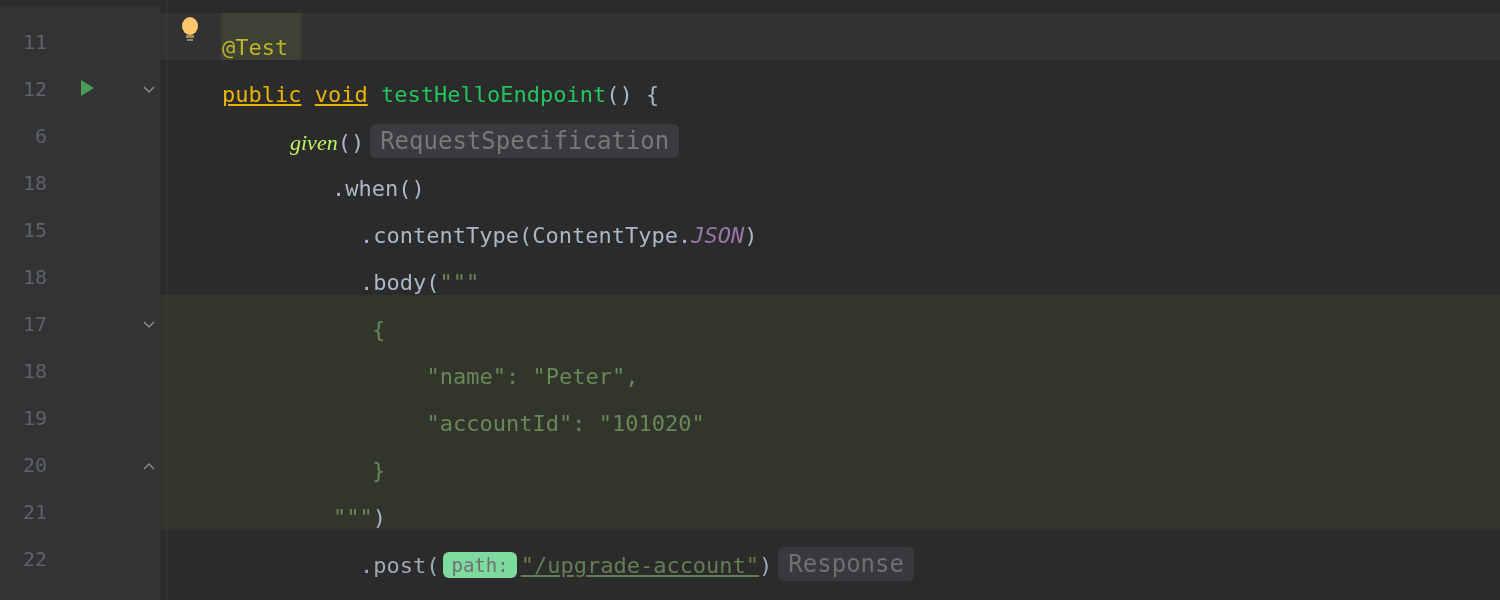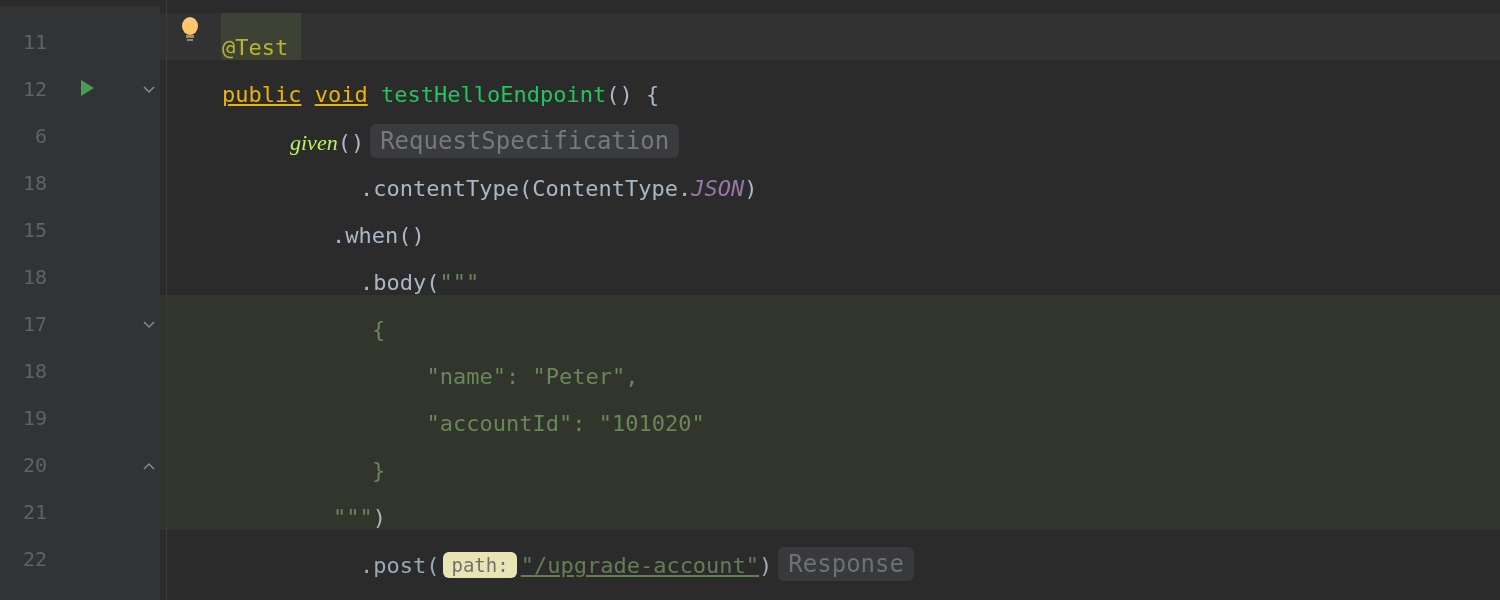--- a/index.html
+++ b/index.html
@@ -100,21 +100,21 @@
     .hint-chip {
       background: #393b3f;
       color: #787878;
       padding: 3px 10px;
       border-radius: 6px;
       font-size: 24px;
       margin-left: 6px;
       vertical-align: 1px;
     }
     .hint-param {
-      background: #fef9c3;
+      background: #86efac;
       color: #787878;
       padding: 2px 8px;
       border-radius: 6px;
       font-size: 19px;
       margin: 0 4px;
       vertical-align: 1px;
     }
     .current-line-bg {
       position: absolute;
       left: 0;
@@ -231,23 +231,23 @@
     </span>
 
     <div class="guide" style="left: 6px;"></div>
 
     <div class="code-line"><span class="annotation">@Test</span></div>
 
     <div class="code-line"><span class="keyword">public</span><span> </span><span class="keyword">void</span><span> </span><span class="method-decl">testHelloEndpoint</span><span class="paren">() {</span></div>
 
     <div class="code-line" style="padding-left: 130px;"><span class="italic-call">given</span><span class="paren">()</span><span class="hint-chip">RequestSpecification</span></div>
 
+    <div class="code-line" style="padding-left: 172px;"><span class="identifier">.when()</span></div>
+
     <div class="code-line" style="padding-left: 200px;"><span class="identifier">.contentType(ContentType.</span><span class="const-static">JSON</span><span class="paren">)</span></div>
-
-    <div class="code-line" style="padding-left: 172px;"><span class="identifier">.when()</span></div>
 
     <div class="code-line" style="padding-left: 200px;"><span class="identifier">.body(</span><span class="string">"""</span></div>
 
     <div class="code-line" style="padding-left: 212px;"><span class="string">{</span></div>
 
     <div class="code-line" style="padding-left: 240px;"><span class="string">  "name": "Peter",</span></div>
 
     <div class="code-line" style="padding-left: 240px;"><span class="string">  "accountId": "101020"</span></div>
 
     <div class="code-line" style="padding-left: 212px;"><span class="string">}</span></div>

